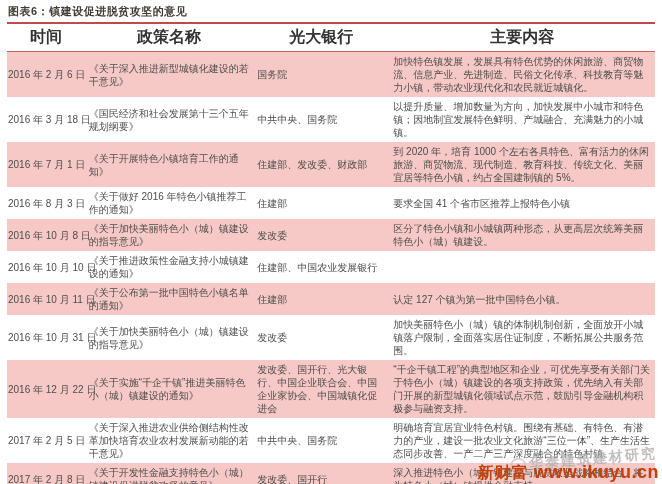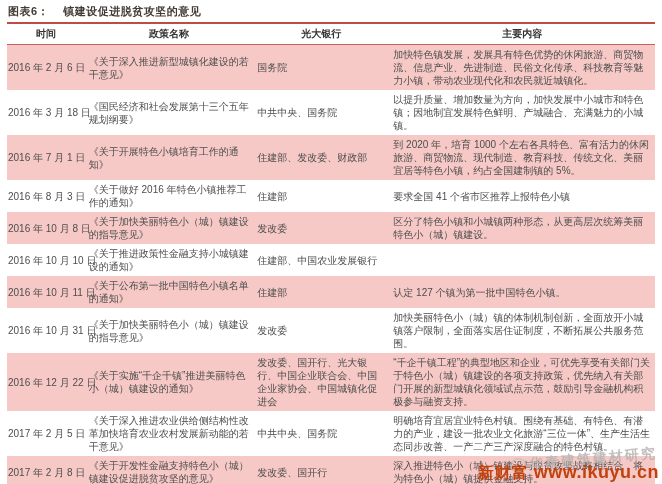--- a/index.html
+++ b/index.html
@@ -13,35 +13,35 @@
   }
   .chart-title{
     margin:0 7px;
     padding:4px 1px 3px 1px;
     font-size:11px;
     font-weight:bold;
     color:#433b35;
     border-bottom:2px solid #bf4b47;
     letter-spacing:0.5px;
   }
-  .chart-title .tlabel{margin-right:14px;}
+  .chart-title .tlabel{}
   table.policy-table{
     width:648px;
     margin:0 7px;
     border-collapse:collapse;
     table-layout:fixed;
     font-size:10px;
     color:#4d4d4d;
   }
   table.policy-table col.c-date{width:12%;}
   table.policy-table col.c-policy{width:26%;}
   table.policy-table col.c-agency{width:21%;}
   table.policy-table col.c-content{width:41%;}
   thead th{
-    font-size:10px;
+    font-size:16px;
     font-weight:bold;
     color:#333333;
     text-align:center;
     padding:3px 2px;
     border-bottom:1px solid #c9605c;
   }
   tbody td{
     padding:3px 4px;
     line-height:13px;
     vertical-align:middle;

